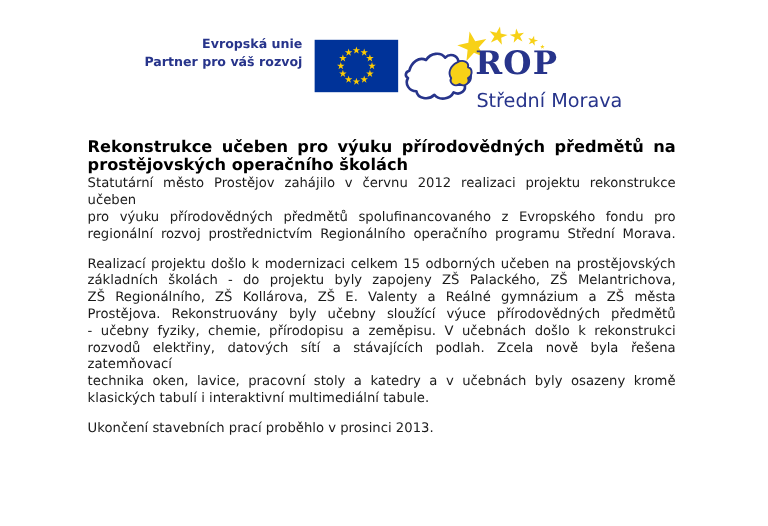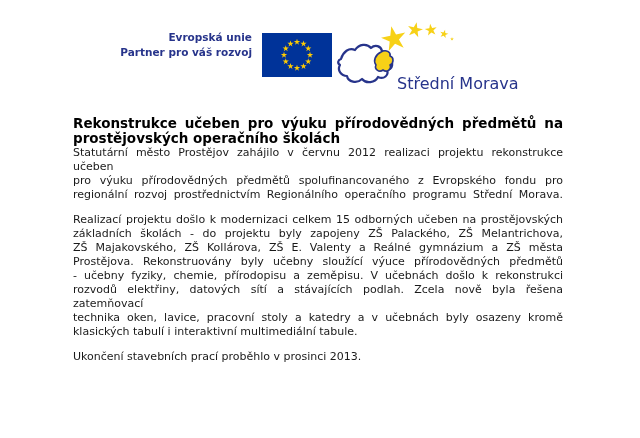--- a/index.html
+++ b/index.html
@@ -108,41 +108,42 @@
                    C 43,33 38,29 40,25 C 37,21 39,15 45,12 Z" fill="#F7D117" stroke="#27348B" stroke-width="1.6" stroke-linejoin="round"></path>
         </g>
         <g fill="#F7D117">
           <use href="#st" transform="translate(59,24) rotate(-12) scale(13)"></use>
           <use href="#st" transform="translate(80,15) rotate(12) scale(8)"></use>
           <use href="#st" transform="translate(96,15) rotate(-8) scale(6.3)"></use>
           <use href="#st" transform="translate(109,19) rotate(14) scale(4.4)"></use>
           <use href="#st" transform="translate(117,24) scale(2)"></use>
         </g>
       </svg>
+      <div class="rop-acronym">ROP</div>
       <div class="rop-region">Střední Morava</div>
     </div>
   </div>
 
   <div class="doc">
 
     <div class="doc-title">
       <div class="line just">Rekonstrukce učeben pro výuku přírodovědných předmětů na</div>
       <div class="line">prostějovských operačního školách</div>
     </div>
 
     <div class="para">
       <div class="line just">Statutární město Prostějov zahájilo v červnu 2012 realizaci projektu rekonstrukce učeben</div>
       <div class="line just">pro výuku přírodovědných předmětů spolufinancovaného z Evropského fondu pro</div>
       <div class="line just">regionální rozvoj prostřednictvím Regionálního operačního programu Střední Morava.</div>
     </div>
 
     <div class="para">
       <div class="line just">Realizací projektu došlo k modernizaci celkem 15 odborných učeben na prostějovských</div>
       <div class="line just">základních školách - do projektu byly zapojeny ZŠ Palackého, ZŠ Melantrichova,</div>
-      <div class="line just">ZŠ Majakovského, ZŠ Kollárova, ZŠ E. Valenty a Reálné gymnázium a ZŠ města</div>
+      <div class="line just">ZŠ Regionálního, ZŠ Kollárova, ZŠ E. Valenty a Reálné gymnázium a ZŠ města</div>
       <div class="line just">Prostějova. Rekonstruovány byly učebny sloužící výuce přírodovědných předmětů</div>
       <div class="line just">- učebny fyziky, chemie, přírodopisu a zeměpisu. V učebnách došlo k rekonstrukci</div>
       <div class="line just">rozvodů elektřiny, datových sítí a stávajících podlah. Zcela nově byla řešena zatemňovací</div>
       <div class="line just">technika oken, lavice, pracovní stoly a katedry a v učebnách byly osazeny kromě</div>
       <div class="line">klasických tabulí i interaktivní multimediální tabule.</div>
     </div>
 
     <div class="para">
       <div class="line">Ukončení stavebních prací proběhlo v prosinci 2013.</div>
     </div>

